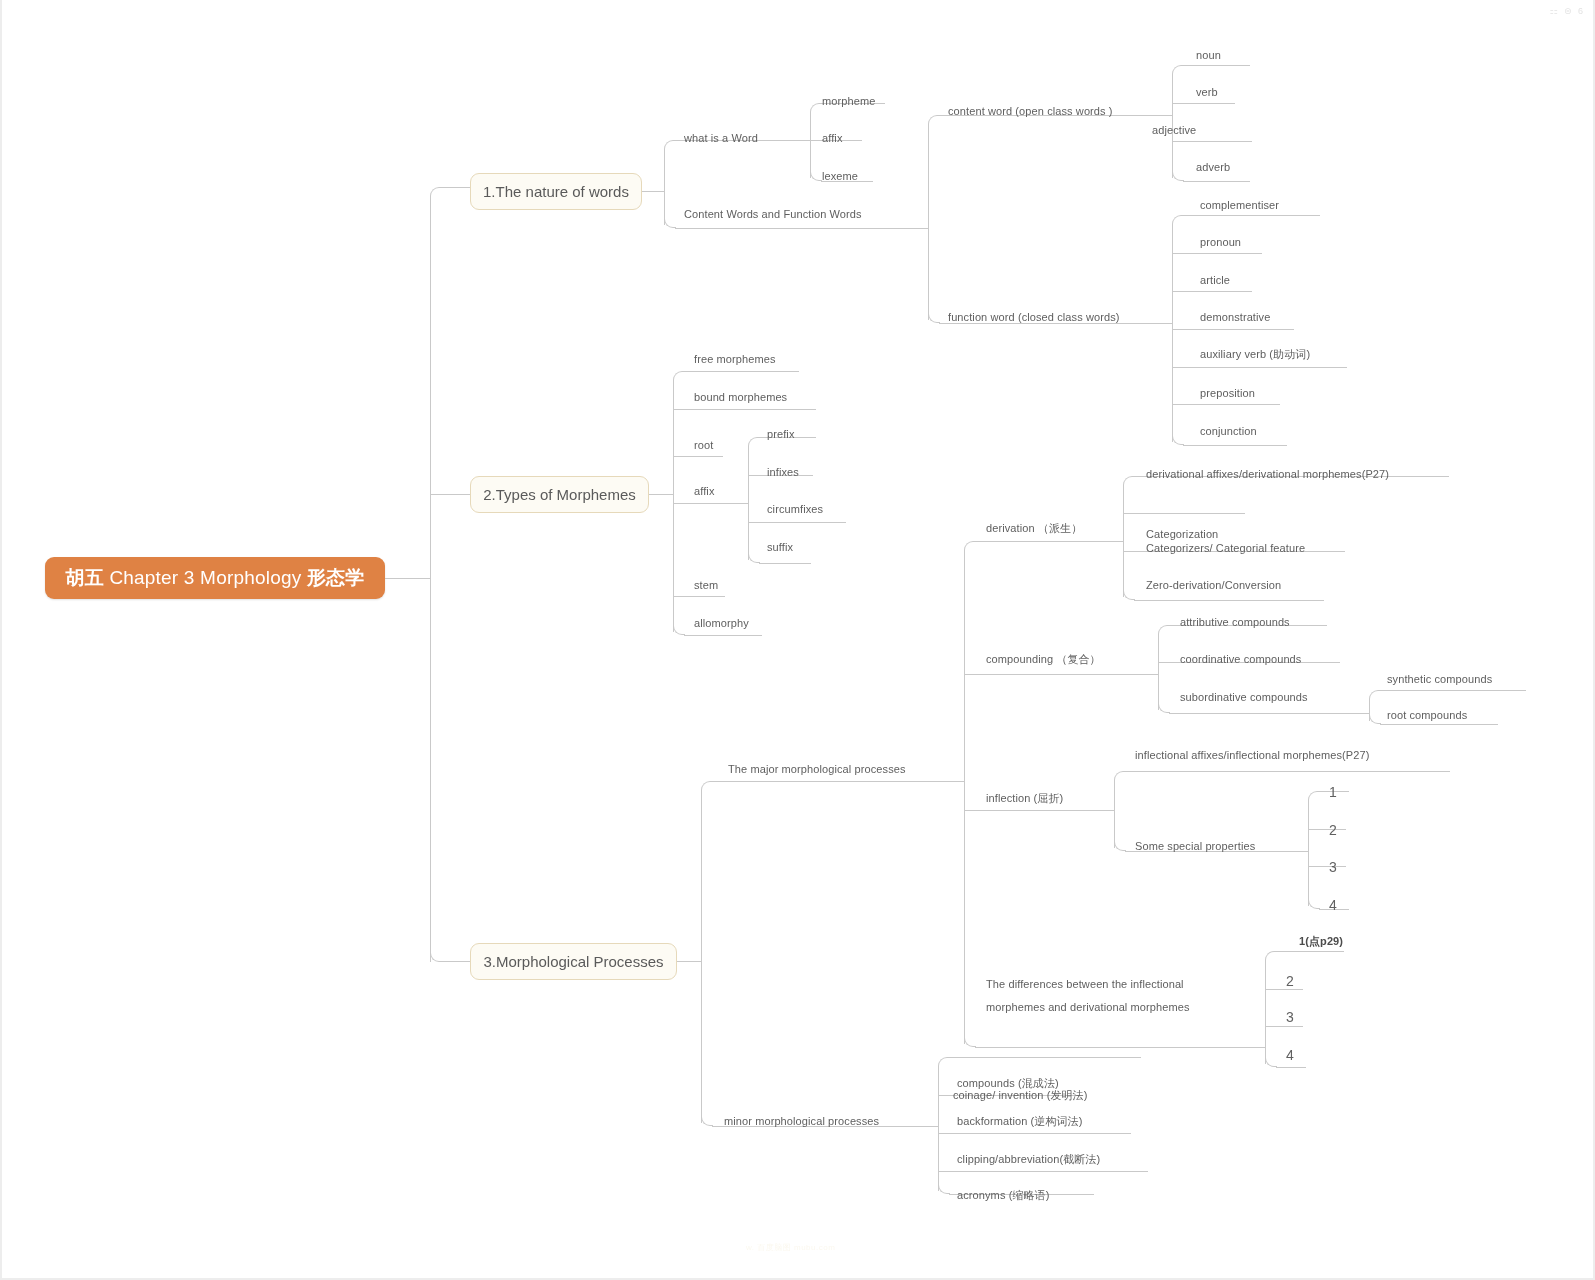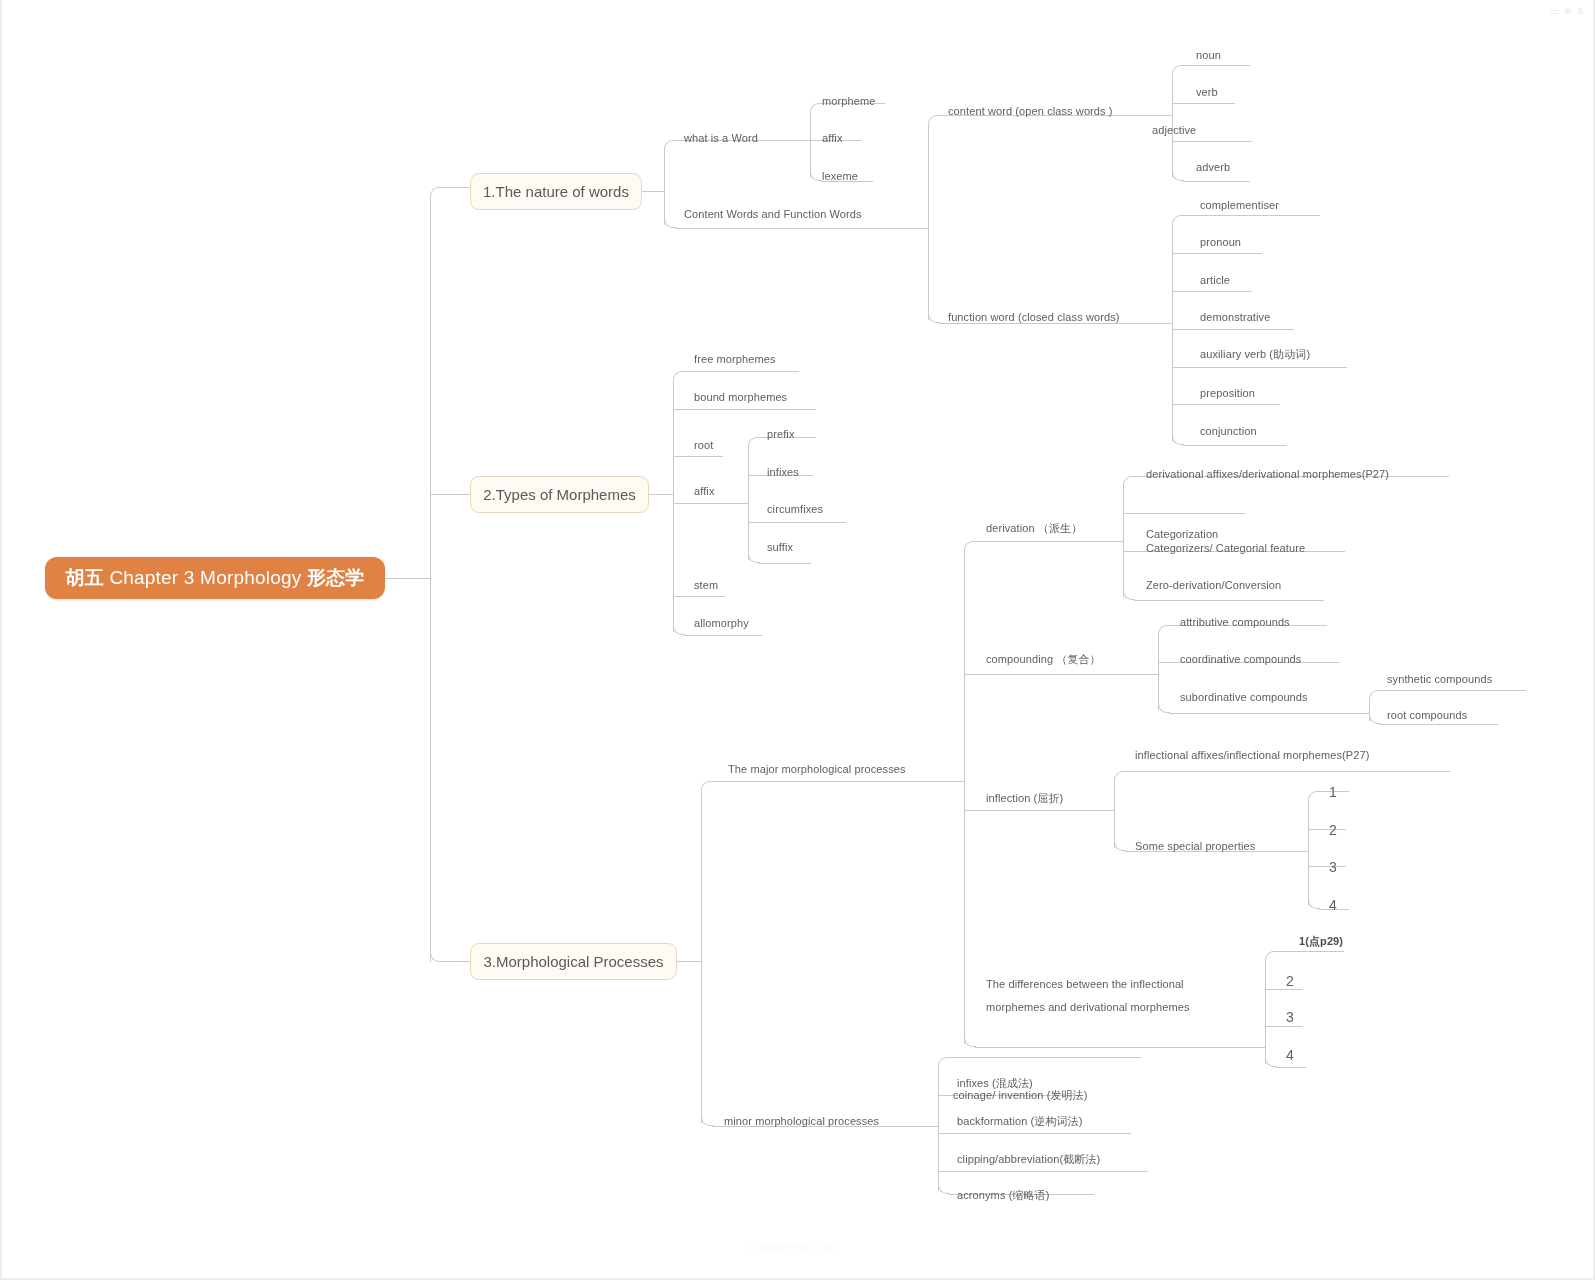--- a/index.html
+++ b/index.html
@@ -62,21 +62,21 @@
 
 <div id="canvas">
 
   <div class="edge-l"></div>
   <div class="edge-r"></div>
   <div class="edge-b"></div>
 
   <div class="wm-tr">⚏ ⊜ 6</div>
   <div class="wm-b">w. 百度脑图 mubu.com</div>
 
-  <div class="root" style="left:45px;top:557px;width:340px;height:42px;border-radius:12px;">
+  <div class="root" style="left:45px;top:557px;width:340px;height:42px;">
     <b>胡五</b>&nbsp;<span>Chapter 3 Morphology</span>&nbsp;<b>形态学</b>
   </div>
 
   <div class="h" style="left:385px;top:578px;width:45px;"></div>
 
   <div class="v" style="left:430px;top:196px;height:766px;"></div>
 
   <div class="elb elb-tl" style="left:430px;top:187px;width:12px;height:12px;"></div>
   <div class="elb elb-bl" style="left:430px;top:950px;width:12px;height:12px;"></div>
   <div class="h" style="left:441px;top:187px;width:29px;"></div>
@@ -289,18 +289,18 @@
   <div class="v" style="left:938px;top:1066px;height:125px;"></div>
   <div class="elb elb-tl" style="left:938px;top:1057px;width:12px;height:12px;"></div>
   <div class="elb elb-bl" style="left:938px;top:1182px;width:12px;height:12px;"></div>
   <div class="h" style="left:949px;top:1057px;width:192px;"></div>
   <div class="h" style="left:938px;top:1095px;width:142px;"></div>
   <div class="h" style="left:938px;top:1133px;width:193px;"></div>
   <div class="h" style="left:938px;top:1171px;width:210px;"></div>
   <div class="h" style="left:949px;top:1194px;width:145px;"></div>
 
   <div class="node" style="left:953px;top:1040px;margin-top:48px;">coinage/ invention (发明法)</div>
-  <div class="node" style="left:957px;top:1076px;">infixes (混成法)</div>
+  <div class="node" style="left:957px;top:1076px;">compounds (混成法)</div>
   <div class="node" style="left:957px;top:1114px;">backformation (逆构词法)</div>
   <div class="node" style="left:957px;top:1152px;">clipping/abbreviation(截断法)</div>
   <div class="node" style="left:957px;top:1188px;">acronyms (缩略语)</div>
 
 </div>
 
 </body></html>

